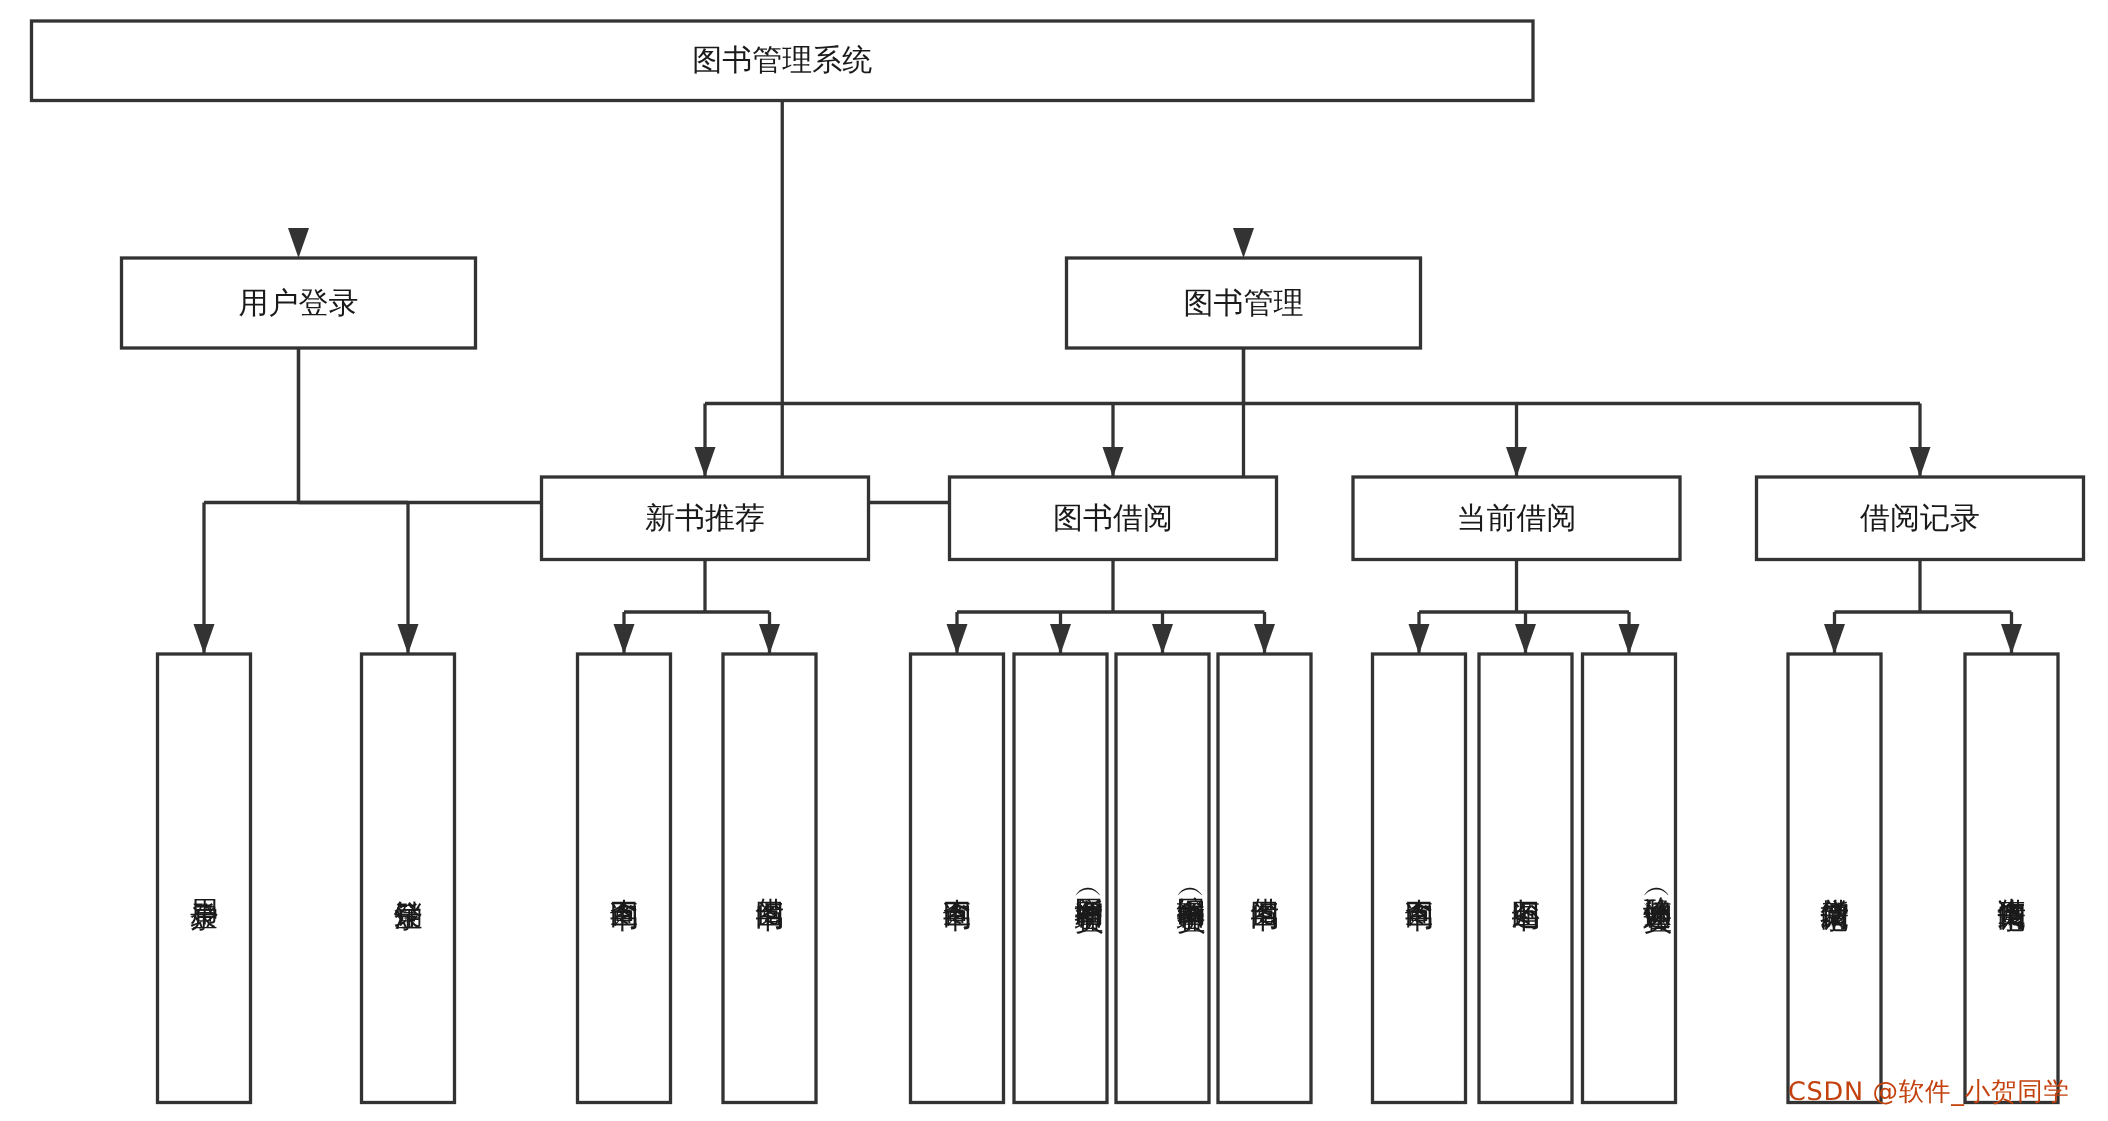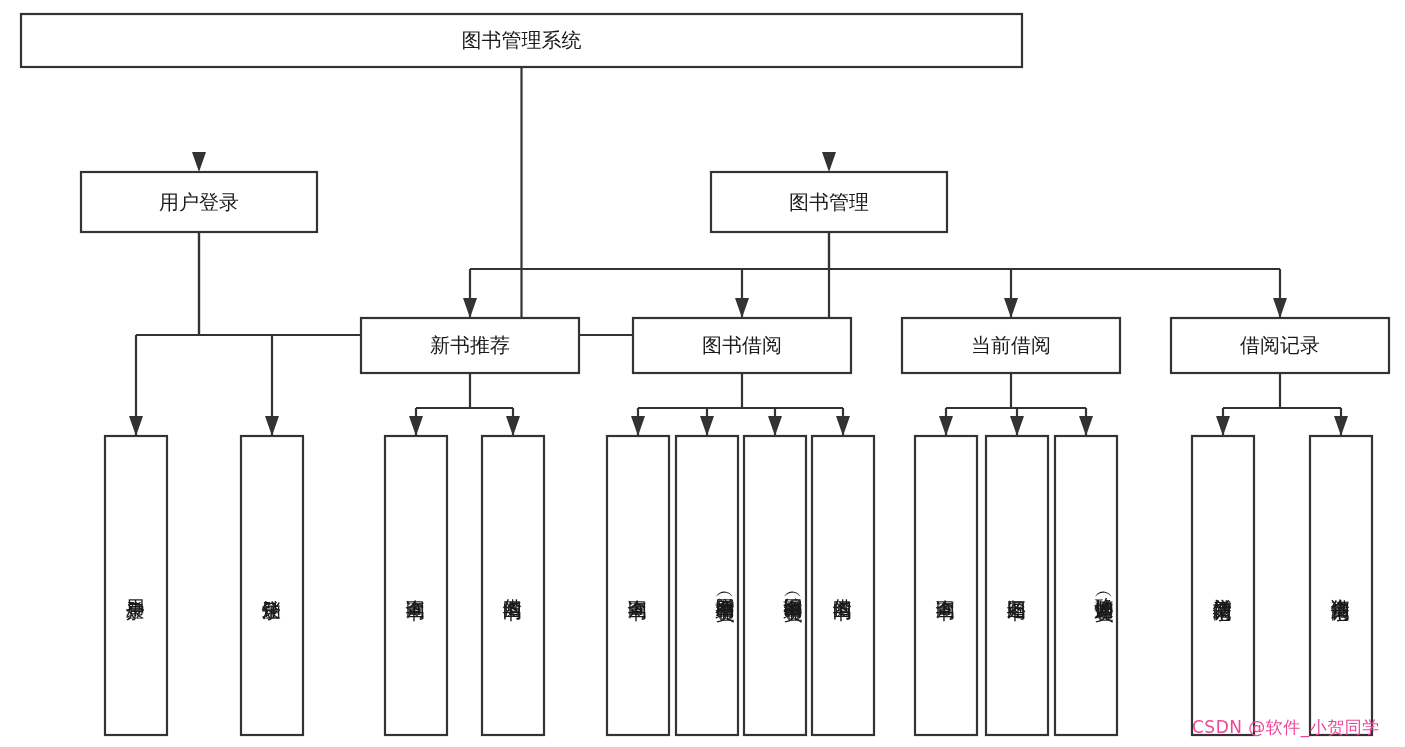--- a/index.html
+++ b/index.html
@@ -60,21 +60,21 @@
     text-orientation: upright;
     letter-spacing: 1px;
     white-space: nowrap;
     pointer-events: none;
     text-align: center;
   }
   .watermark {
     position: absolute;
     font-family: "DejaVu Sans", "Liberation Sans", sans-serif;
     font-size: 17px;
-    color: #ec4899;
+    color: #c2410c;
     white-space: nowrap;
     letter-spacing: 0.5px;
   }
 </style>
 </head>
 <body>
 
 <div id="diagram-root">
   <svg id="diagram-svg" viewBox="0 0 1405 747" xmlns="http://www.w3.org/2000/svg">
     <g id="connector-layer">

